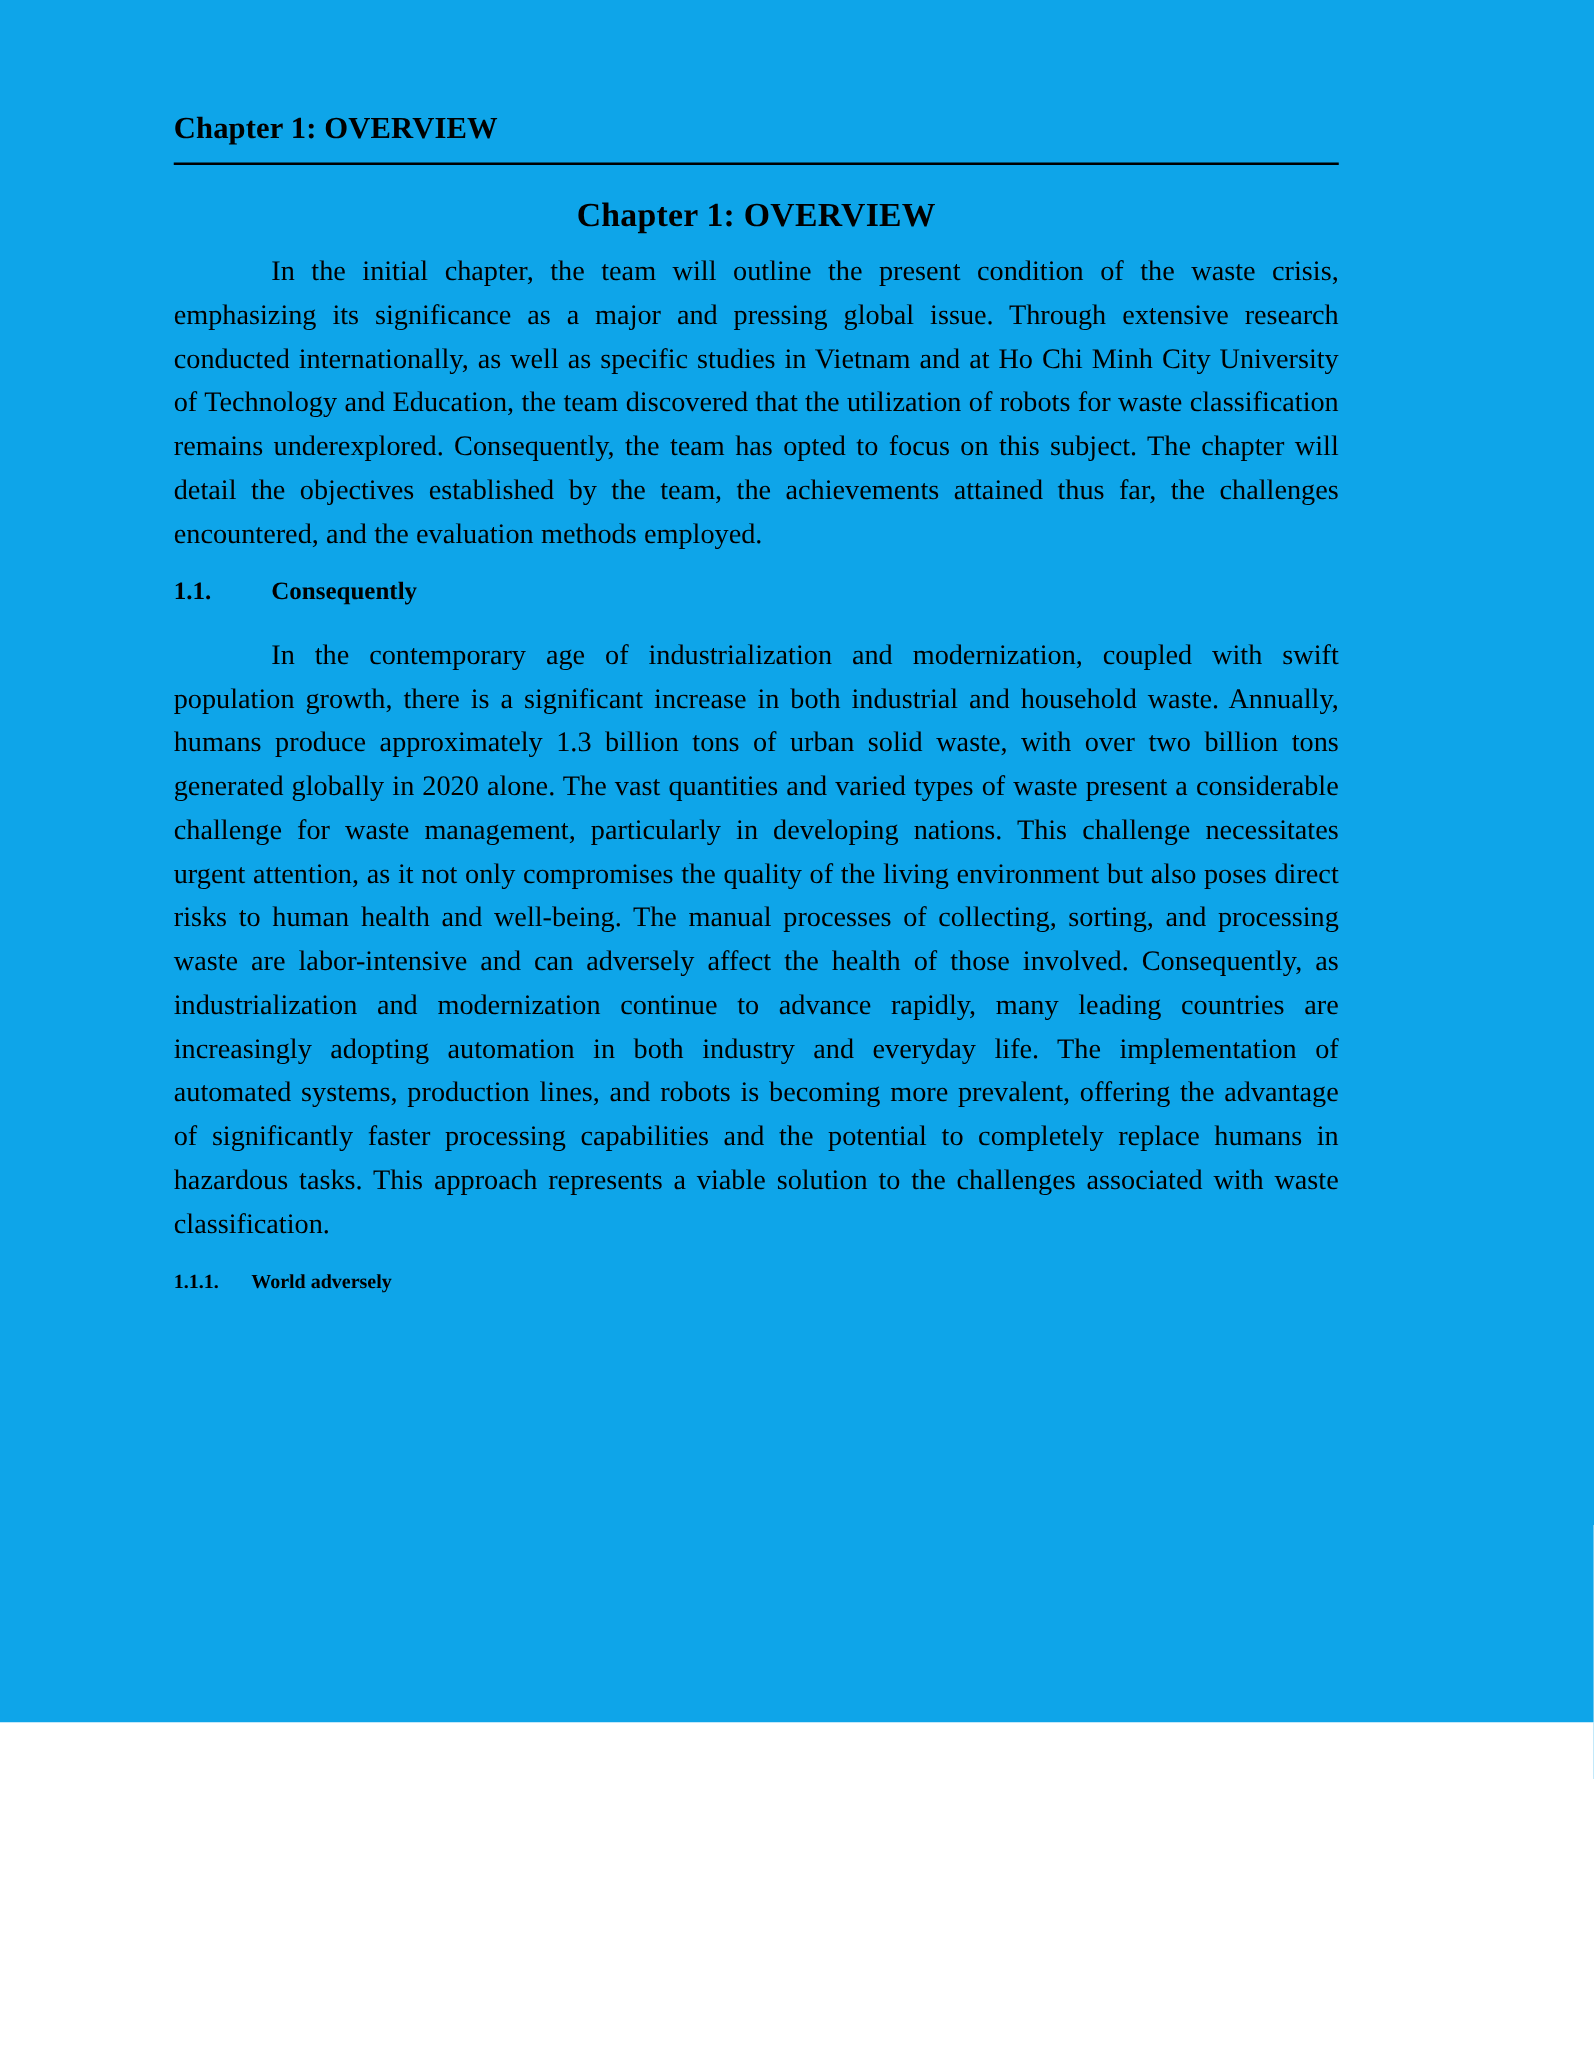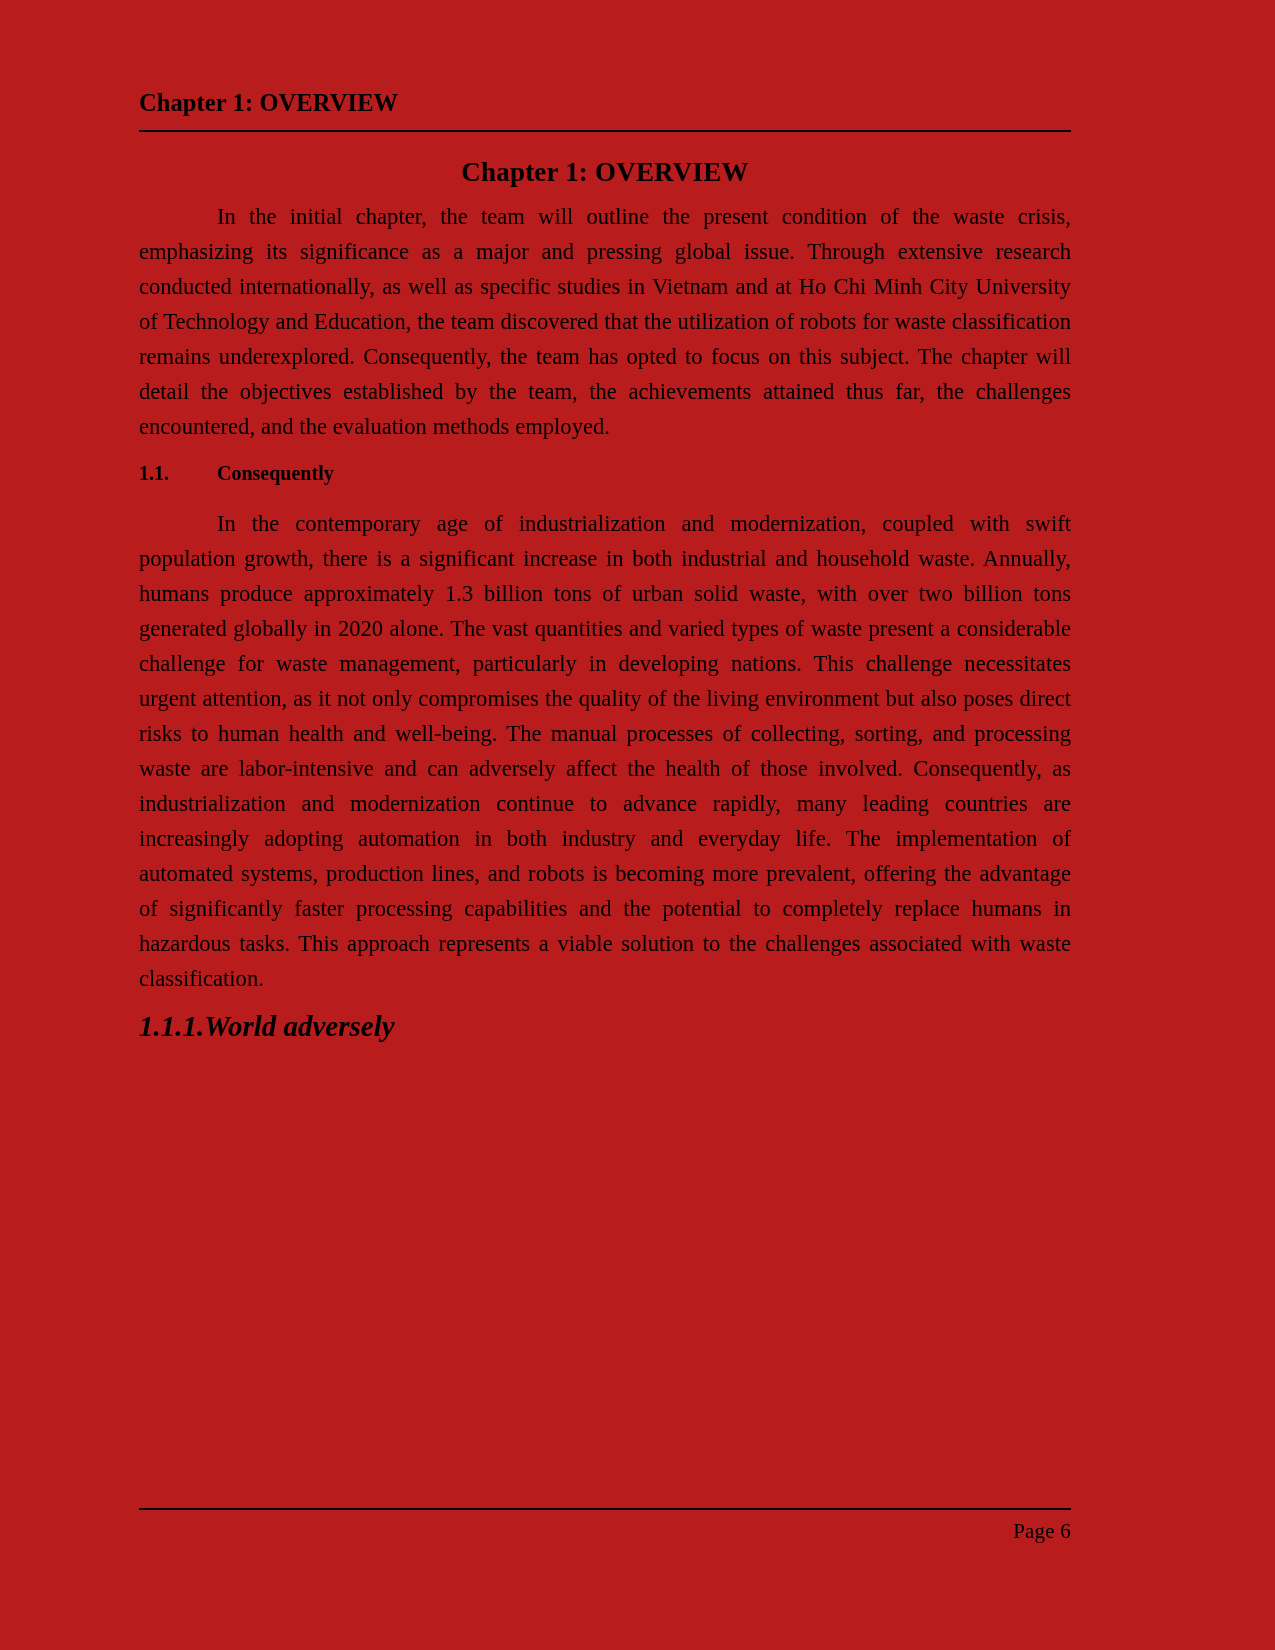--- a/index.html
+++ b/index.html
@@ -7,22 +7,22 @@
     padding: 0;
     background: #ffffff;
   }
   body {
     font-family: "Liberation Serif", "DejaVu Serif", serif;
     color: #000000;
   }
   .page {
     position: relative;
     width: 1275px;
-    height: 1650px;
-    background: #b91c1c;
+    height: 1378px;
+    background: #0ea5e9;
     box-sizing: border-box;
     overflow: hidden;
   }
   .content {
     position: absolute;
     left: 139px;
     top: 88px;
     width: 932px;
   }
 
@@ -72,28 +72,27 @@
     display: flex;
     align-items: baseline;
     text-align: left;
   }
   .heading-2 .num {
     display: inline-block;
     min-width: 78px;
     flex: 0 0 auto;
   }
   .heading-3 {
-    font-size: 29px;
+    font-size: 16px;
     font-weight: bold;
     line-height: 44.6px;
     margin: 8px 0 0 0;
     display: flex;
     align-items: flex-end;
     text-align: left;
-    font-style: italic;
   }
   .heading-3 .num {
     display: inline-block;
     min-width: 62px;
     flex: 0 0 auto;
   }
 
   
   .footer {
     position: absolute;

